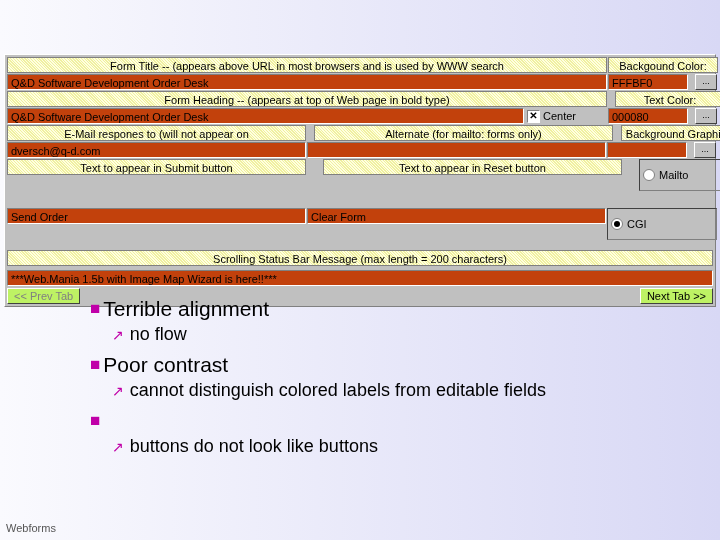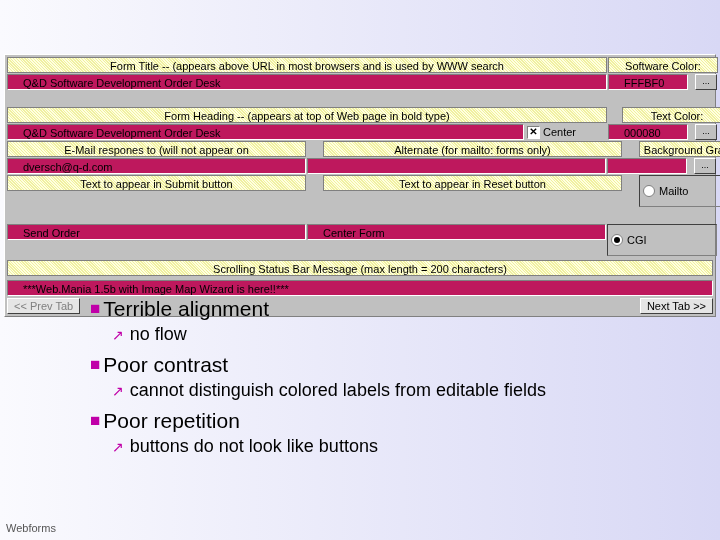--- a/index.html
+++ b/index.html
@@ -29,26 +29,26 @@
     border: 1px solid #808080;
     padding: 1px 3px;
     font-size: 11px;
     white-space: nowrap;
     overflow: hidden;
     height: 16px;
     line-height: 14px;
     text-align: center;
   }
   .field-cell {
-    background: #be185d;
+    background: #c2410c;
     border-top: 1px solid #808080;
     border-left: 1px solid #808080;
     border-bottom: 1px solid #fff;
     border-right: 1px solid #fff;
-    padding: 1px 15px;
+    padding: 1px 3px;
     font-size: 11px;
     height: 16px;
     line-height: 14px;
     overflow: hidden;
     white-space: nowrap;
   }
   .dots-btn {
     background: #c0c0c0;
     border-top: 1px solid #fff;
     border-left: 1px solid #fff;
@@ -112,21 +112,21 @@
     border-top-color: #404040;
     border-left-color: #404040;
     padding: 0 3px;
   }
   .tab-btns {
     display: flex;
     justify-content: space-between;
     margin-top: 2px;
   }
   .tab-btn {
-    background: #e5e5e5;
+    background: #bef264;
     border-top: 1px solid #fff;
     border-left: 1px solid #fff;
     border-bottom: 1px solid #404040;
     border-right: 1px solid #404040;
     padding: 1px 6px;
     font-size: 11px;
     cursor: pointer;
   }
   .tab-btn.disabled { color: #808080; }
   .bullets {
@@ -148,45 +148,45 @@
     color: #555;
   }
 </style>
 </head>
 <body>
 
 <div class="form-panel">
 
   <div style="display:grid;grid-template-columns:600px 110px;gap:1px;">
     <div class="label-cell">Form Title -- (appears above URL in most browsers and is used by WWW search</div>
-    <div class="label-cell">Software Color:</div>
+    <div class="label-cell">Backgound Color:</div>
   </div>
 
   <div style="display:grid;grid-template-columns:600px 80px 28px;gap:1px;margin-top:1px;">
     <div class="field-cell">Q&amp;D Software Development Order Desk</div>
     <div class="field-cell">FFFBF0</div>
     <div style="text-align:right;"><span class="dots-btn">...</span></div>
   </div>
 
-  <div style="display:grid;grid-template-columns:600px 110px;gap:15px;margin-top:17px;">
+  <div style="display:grid;grid-template-columns:600px 110px;gap:8px;margin-top:1px;">
     <div class="label-cell">Form Heading -- (appears at top of Web page in bold type)</div>
     <div class="label-cell">Text Color:</div>
   </div>
 
   <div style="display:grid;grid-template-columns:517px 82px 80px 28px;gap:1px;margin-top:1px;">
     <div class="field-cell">Q&amp;D Software Development Order Desk</div>
     <div class="checkbox-cell">
       <span class="win-checkbox">✕</span>
       <span>Center</span>
     </div>
     <div class="field-cell">000080</div>
     <div style="text-align:right;"><span class="dots-btn">...</span></div>
   </div>
 
-  <div style="display:grid;grid-template-columns:299px 299px 110px;gap:17px;margin-top:1px;">
+  <div style="display:grid;grid-template-columns:299px 299px 110px;gap:8px;margin-top:1px;">
     <div class="label-cell">E-Mail respones to (will not appear on</div>
     <div class="label-cell">Alternate (for mailto: forms only)</div>
     <div class="label-cell">Background Graphic</div>
   </div>
 
   <div style="display:grid;grid-template-columns:299px 299px 80px 28px;gap:1px;margin-top:1px;">
     <div class="field-cell">dversch@q-d.com</div>
     <div class="field-cell"></div>
     <div class="field-cell"></div>
     <div style="text-align:right;"><span class="dots-btn">...</span></div>
@@ -196,28 +196,28 @@
     <div class="label-cell">Text to appear in Submit button</div>
     <div class="label-cell">Text to appear in Reset button</div>
     <div class="radio-row">
       <span class="win-radio"></span>
       <span>Mailto</span>
     </div>
   </div>
 
   <div style="display:grid;grid-template-columns:299px 299px 110px;gap:1px;margin-top:17px;">
     <div class="field-cell">Send Order</div>
-    <div class="field-cell">Center Form</div>
+    <div class="field-cell">Clear Form</div>
     <div class="radio-row">
       <span class="win-radio sel"></span>
       <span>CGI</span>
     </div>
   </div>
 
-  <div style="margin-top:4px;">
+  <div style="margin-top:10px;">
     <div class="label-cell" style="width:100%;">Scrolling Status Bar Message (max length = 200 characters)</div>
   </div>
 
   <div style="margin-top:4px;">
     <div class="field-cell" style="width:100%;">***Web.Mania 1.5b with Image Map Wizard is here!!***</div>
   </div>
 
   <div class="tab-btns">
     <span class="tab-btn disabled">&lt;&lt; Prev Tab</span>
     <span class="tab-btn">Next Tab &gt;&gt;</span>
@@ -236,21 +236,20 @@
   <div class="b1">
     <span class="sq">■</span>
     <span>Poor contrast</span>
   </div>
   <div class="b2" style="max-width:480px;">
     <span class="ar">↗</span>
     <span>cannot distinguish colored labels from editable fields</span>
   </div>
   <div class="b1">
     <span class="sq">■</span>
-    <span>Poor repetition</span>
   </div>
   <div class="b2">
     <span class="ar">↗</span>
     <span>buttons do not look like buttons</span>
   </div>
 </div>
 
 <div class="footer">Webforms</div>
 
 </body></html>

